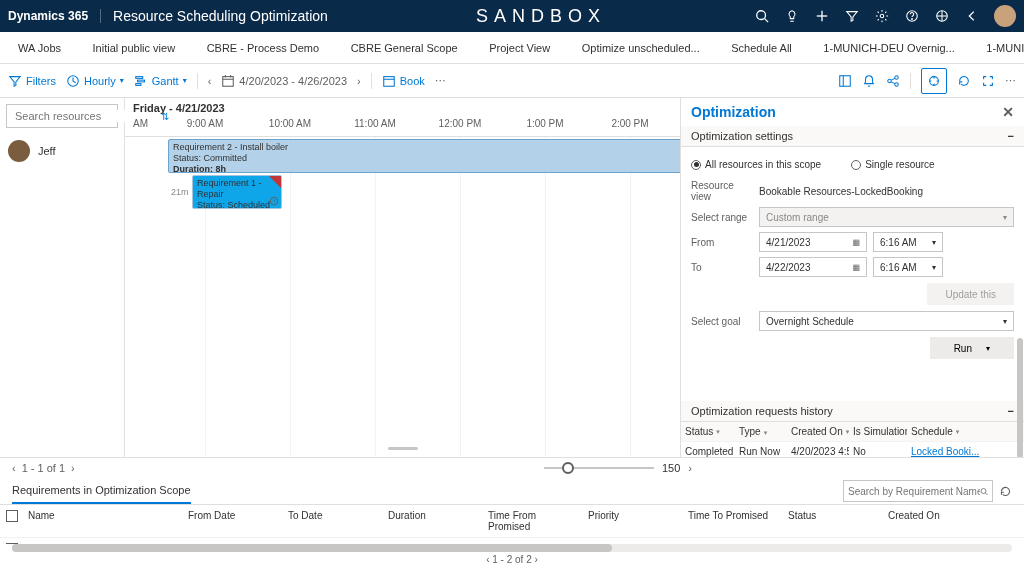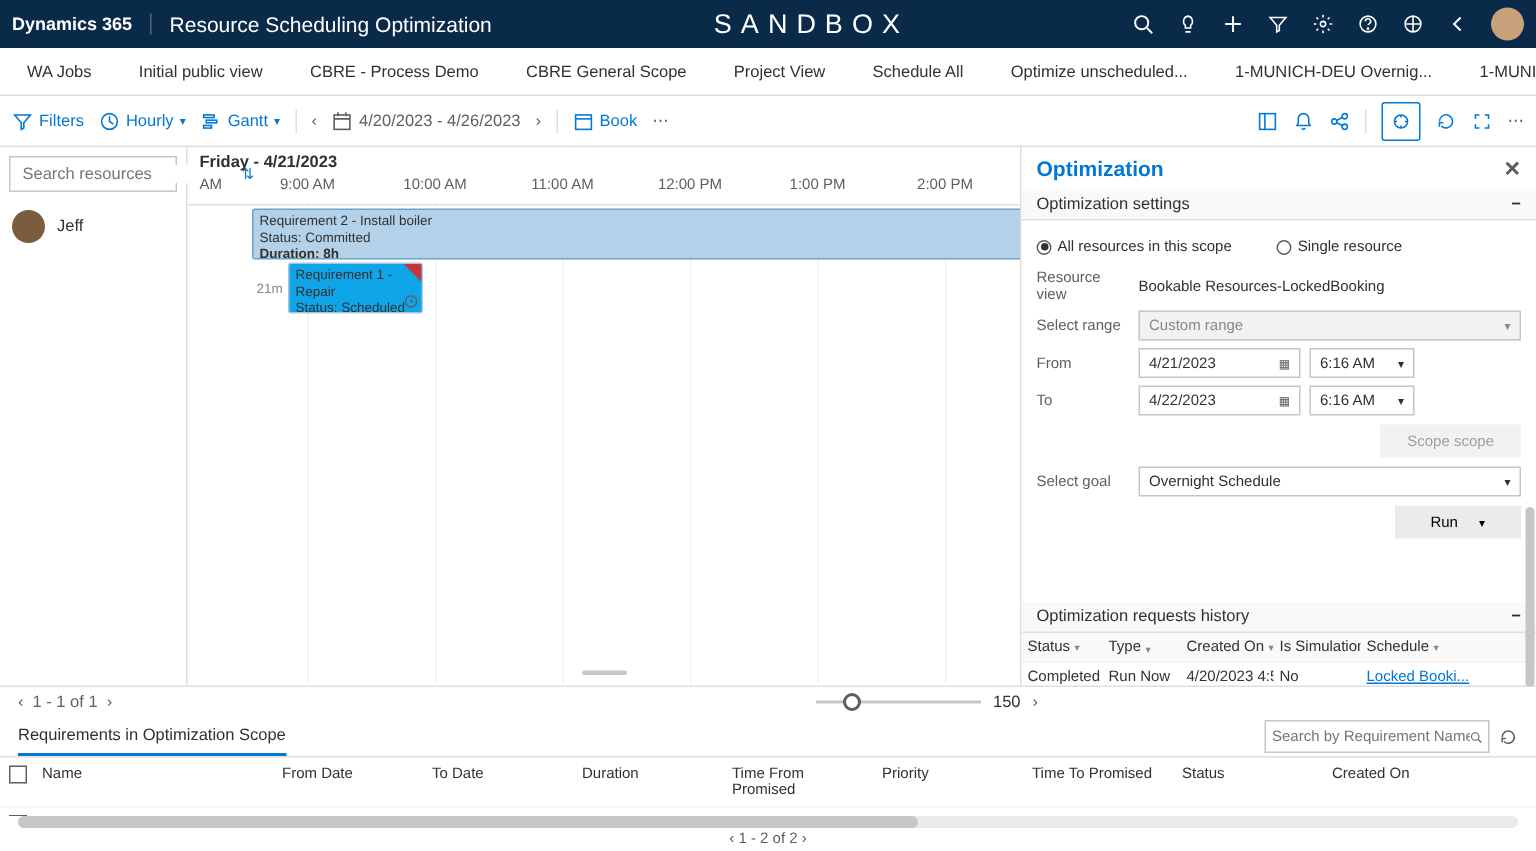--- a/index.html
+++ b/index.html
@@ -188,25 +188,25 @@
     </div>
   <div class="tab">
       <span>CBRE General Scope</span>
       <span class="x">✕</span>
     </div>
   <div class="tab">
       <span>Project View</span>
       <span class="x">✕</span>
     </div>
   <div class="tab">
+      <span>Optimize unscheduled...</span>
+      <span class="x">✕</span>
+    </div>
+  <div class="tab">
       <span>Schedule All</span>
-      <span class="x">✕</span>
-    </div>
-  <div class="tab">
-      <span>Optimize unscheduled...</span>
       <span class="x">✕</span>
     </div>
   <div class="tab">
       <span>1-MUNICH-DEU Overnig...</span>
       <span class="x">✕</span>
     </div>
   <div class="tab">
       <span>1-MUNICH-DEU Emergen...</span>
     </div>
 
@@ -406,21 +406,21 @@
         <div class="dd white date">
             <span>4/22/2023</span>
             <span class="chev cal-icon">▦</span>
           </div>
         <div class="dd white time">
             <span>6:16 AM</span>
             <span class="chev">▾</span>
           </div>
       </div>
       <div class="btn-row">
-          <button class="btn-ghost">Scope scope</button>
+          <button class="btn-ghost">Update this</button>
         </div>
       <div class="form-row">
         <span class="lbl">Select goal</span>
         <div class="dd white">
             <span>Overnight Schedule</span>
             <span class="chev">▾</span>
           </div>
       </div>
       <div class="btn-row">
           <button class="btn-run">

